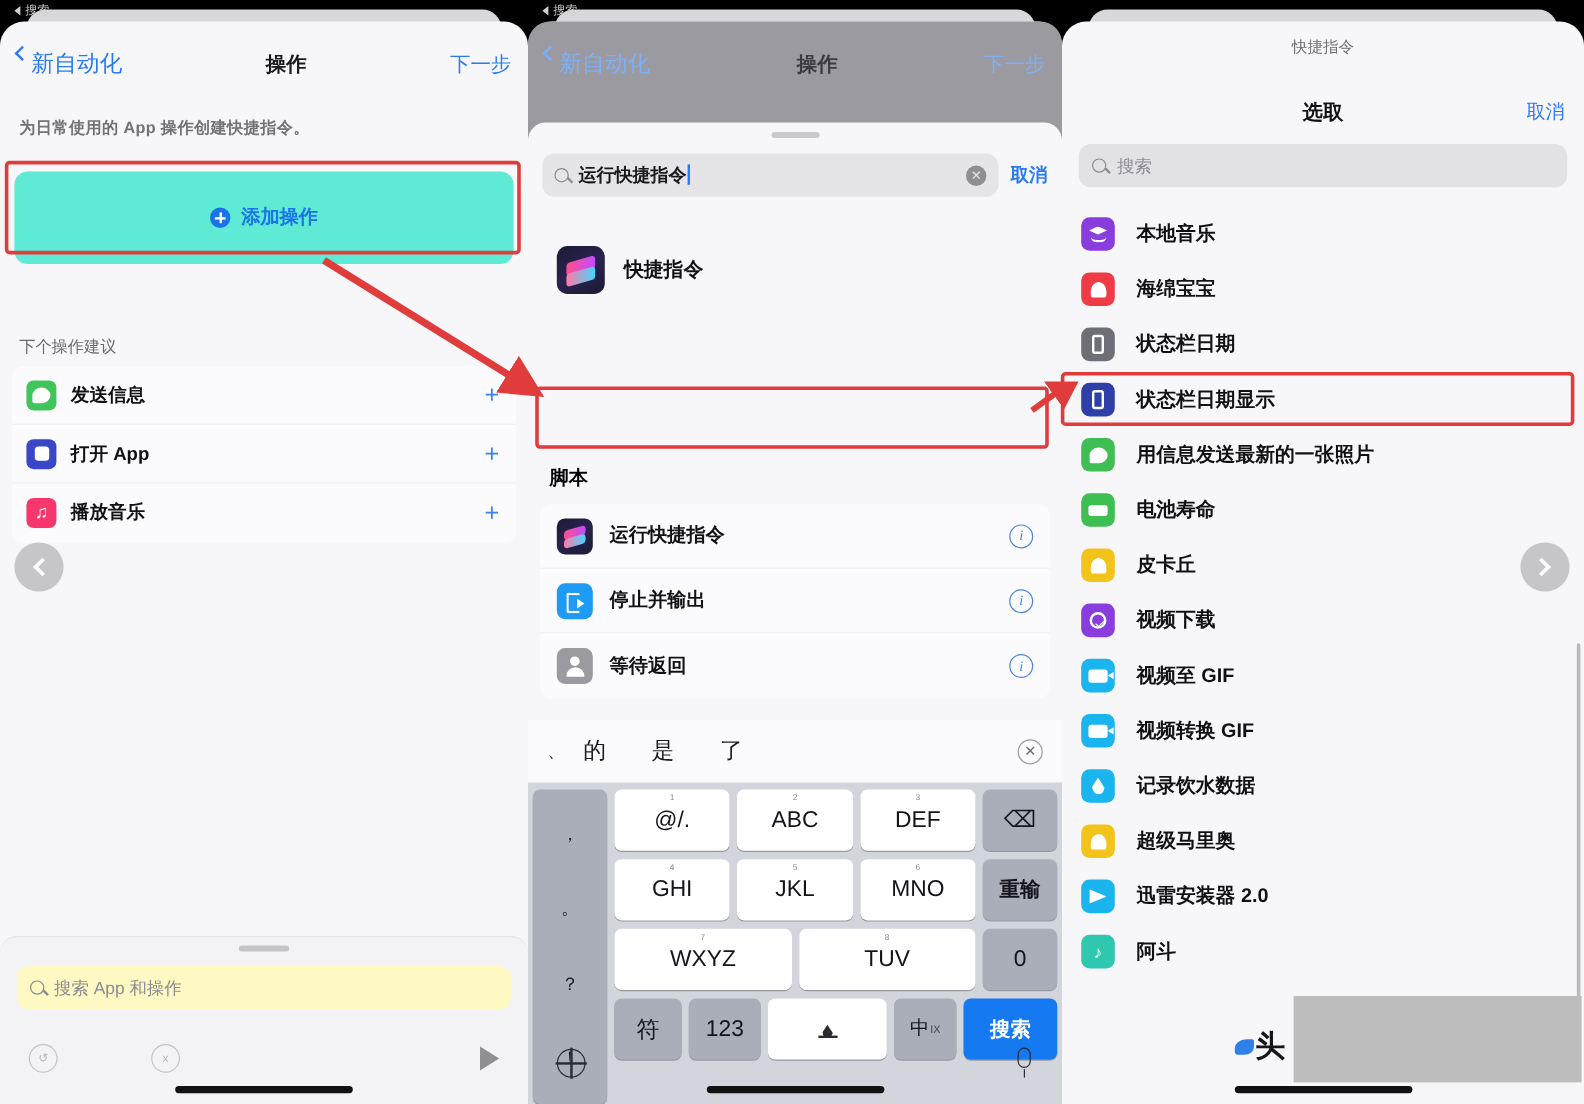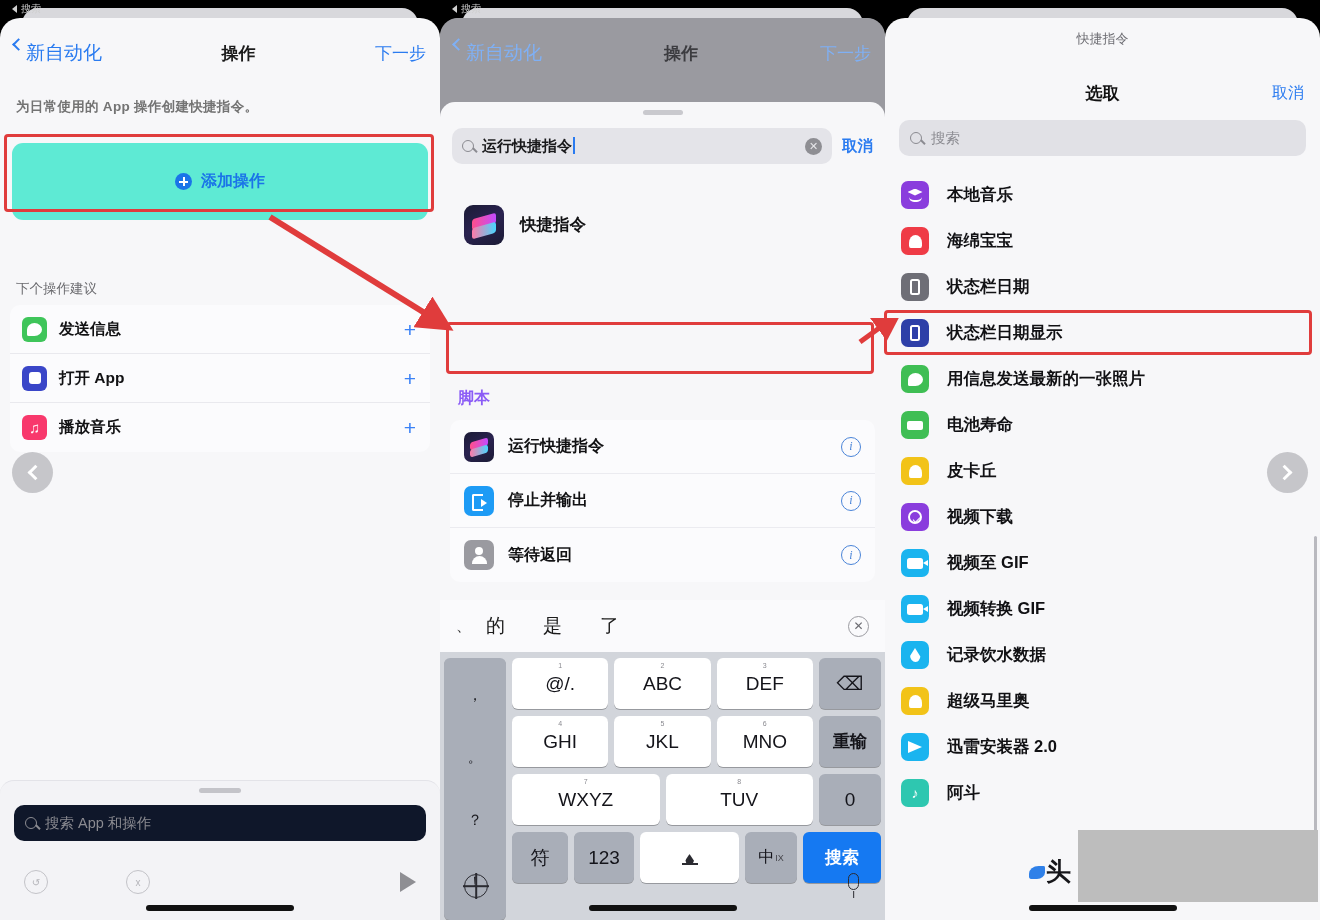--- a/index.html
+++ b/index.html
@@ -69,21 +69,21 @@
   #p1 .circ-nav{ left:12px; top:452px; }
   .circ-nav .cv{ width:11px;height:11px;border-top:3px solid #fff;border-left:3px solid #fff; }
   .cv.left{ transform:rotate(-45deg) translate(2px,2px); }
   .cv.right{ transform:rotate(135deg) translate(2px,2px); }
 
   .bottombar{ position:absolute; left:0; right:0; bottom:0; height:140px;
               background:#f3f3f6; border-top:1px solid #e3e3e8; border-radius:14px 14px 0 0; }
   .grabber{ position:absolute; top:7px; left:50%; transform:translateX(-50%);
             width:42px; height:5px; border-radius:3px; background:#c4c4c9; }
   .searchfield{ position:absolute; top:24px; left:14px; right:14px; height:36px;
-                background:#0f172a; border-radius:10px; display:flex; align-items:center;
+                background:#fef9c3; border-radius:10px; display:flex; align-items:center;
                 gap:8px; padding:0 11px; }
   .mag{ width:12px;height:12px;border:1.9px solid #8b8b91;border-radius:50%; position:relative; flex:none;}
   .mag:after{ content:""; position:absolute; width:5.5px;height:1.9px;background:#8b8b91;
               right:-4.5px; bottom:0.4px; transform:rotate(45deg); }
   .sf-text{ font-size:14.5px; color:#8b8b91; }
   .toolrow{ position:absolute; top:78px; left:0; right:0; height:46px;
             display:flex; align-items:center; }
   .circ-btn{ width:24px;height:24px;border-radius:50%;border:1.4px solid #c3c3c8;
              position:absolute; color:#b5b5ba; font-size:10px; display:flex;
              align-items:center; justify-content:center; }
@@ -124,21 +124,21 @@
   .shortcut-icon{ width:40px;height:40px;border-radius:9px; flex:none;
       background:linear-gradient(150deg,#1b1b35 0%,#2a2250 48%,#1b1b35 100%);
       position:relative; overflow:hidden; display:flex;align-items:center;justify-content:center; }
   .shortcut-icon .l1,.shortcut-icon .l2{ position:absolute; width:24px;height:11px;
       border-radius:3px; transform:skewY(-16deg); }
   .shortcut-icon .l1{ top:11px; background:linear-gradient(90deg,#ff4f8b,#c34bff); }
   .shortcut-icon .l2{ top:20px; background:linear-gradient(90deg,#ff7aa8,#47d6ff); }
   .app-name{ font-size:16.5px; color:#121214; font-weight:bold; }
 
   .scripts-hdr{ position:absolute; top:286px; left:18px; font-size:16px;
-                color:#8b5cf6; font-weight:bold; }
+                color:#000000; font-weight:bold; }
   .scr-list{ position:absolute; top:318px; left:10px; right:10px; }
   .scr-row{ height:54px; display:flex; align-items:center; gap:14px; padding:0 14px;
             background:#fbfbfd; border-bottom:1px solid #ebebf0; }
   .scr-row:first-child{ border-radius:10px 10px 0 0; }
   .scr-row:last-child{ border-bottom:none; border-radius:0 0 10px 10px; }
   .scr-ic{ width:30px;height:30px;border-radius:7px; flex:none; position:relative;
            display:flex;align-items:center;justify-content:center; }
   .scr-label{ flex:1; font-size:16px; color:#121214; font-weight:bold; }
   .info-i{ width:20px;height:20px;border-radius:50%;border:1.5px solid #4a84d8;
            color:#4a84d8; font-size:12px; font-style:italic; display:flex;

